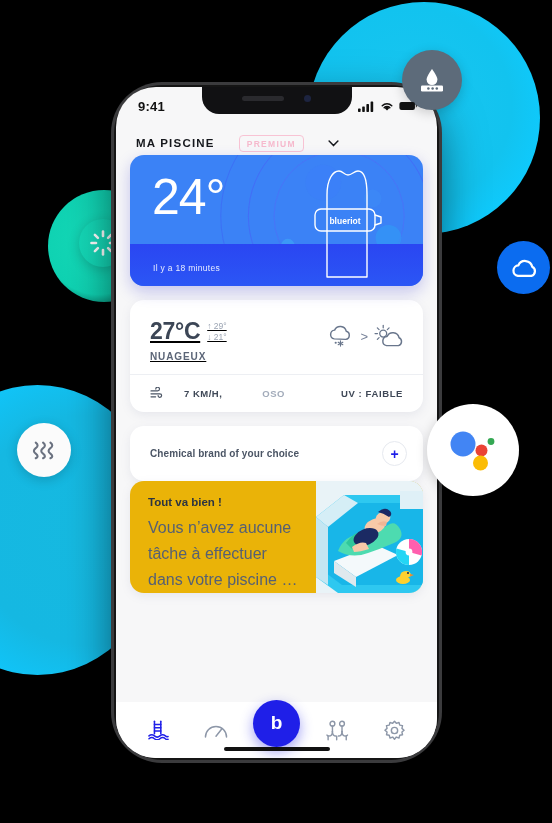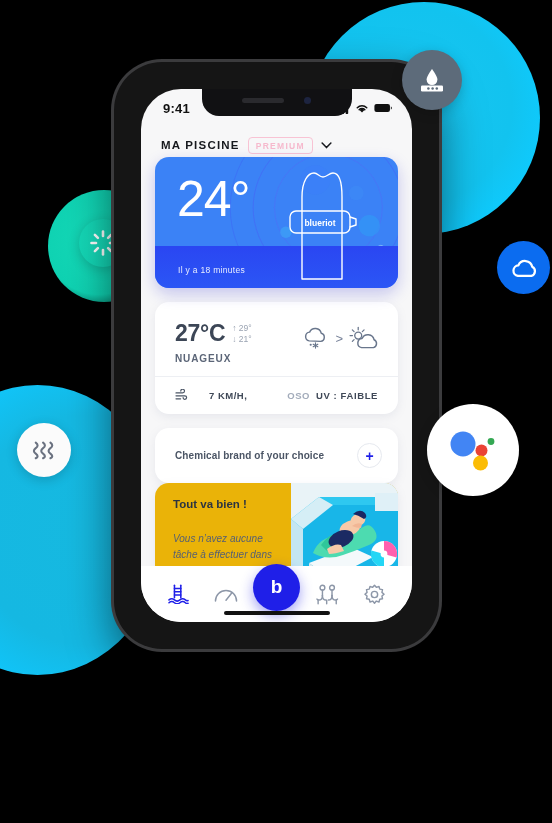--- a/index.html
+++ b/index.html
@@ -33,26 +33,26 @@
     box-shadow: 0 3px 12px rgba(0,0,0,0.18);
   }
   .bubble-ph { left: 402px; top: 50px; width: 60px; height: 60px; background: #5d6b7a; }
   .bubble-cloud { left: 497px; top: 241px; width: 53px; height: 53px; background: #0b6cf0; }
   .bubble-heat { left: 17px; top: 423px; width: 54px; height: 54px; background: #fbfbfb; }
   .bubble-assistant { left: 427px; top: 404px; width: 92px; height: 92px; background: #ffffff; }
   .bubble-sun { left: 79px; top: 219px; width: 48px; height: 48px; background: transparent; }
 
   
   .phone {
-    position: absolute; left: 114px; top: 62px;
-    width: 325px; height: 587px;
+    position: absolute; left: 114px; top: 85px;
+    width: 325px; height: 675px;
     background: #151515;
     border-radius: 48px;
     box-shadow: 0 0 0 3px #3b3b3d, 0 18px 45px rgba(0,0,0,0.55);
-    padding: 27px;
+    padding: 2px;
   }
   .screen {
     position: relative; width: 100%; height: 100%;
     background: #f7f7f8;
     border-radius: 40px;
     overflow: hidden;
   }
   .notch {
     position: absolute; left: 50%; transform: translateX(-50%); top: 0;
     width: 150px; height: 27px;
@@ -70,21 +70,21 @@
     display: flex; align-items: center; justify-content: space-between;
     padding: 4px 20px 0 22px; z-index: 30;
   }
   .clock { font-size: 13px; font-weight: bold; color: #111; letter-spacing: 0.2px; }
   .status-icons { display: flex; align-items: center; gap: 5px; }
 
   
   .content { position: absolute; inset: 0 0 56px 0; padding: 0 14px; overflow: hidden; }
 
   .apptitle-row {
-    display: flex; align-items: center; gap: 8px;
+    display: flex; align-items: center; gap: 24px;
     padding: 44px 4px 0 6px; height: 68px;
   }
   .apptitle { font-size: 11.5px; font-weight: bold; letter-spacing: 1.2px; color: #16181d; }
   .premium-badge {
     font-size: 8.5px; font-weight: bold; letter-spacing: 1.3px;
     color: #f6b9cd; border: 1.3px solid #f8c3d4; border-radius: 4px;
     padding: 3px 7px 2px 7px;
   }
 
   
@@ -108,21 +108,21 @@
     font-size: 8.5px; color: #e7ecff; letter-spacing: 0.3px;
   }
   .device-art { position: absolute; right: 38px; top: 10px; }
 
   
   .card {
     background: #ffffff; border-radius: 14px; margin-top: 14px;
     box-shadow: 0 3px 10px rgba(120,130,160,0.13);
   }
   .weather-top { display: flex; align-items: flex-start; padding: 18px 20px 12px 20px; }
-  .wt-left { flex: 1; }
+  .wt-left { flex: 1; text-decoration: underline; }
   .wt-temp-row { display: flex; align-items: flex-start; gap: 7px; }
   .wt-temp { font-size: 23px; font-weight: bold; color: #3c4656; letter-spacing: -0.3px; }
   .wt-hl { font-size: 8.5px; color: #9aa3b2; line-height: 1.35; padding-top: 3px; }
   .wt-cond { font-size: 10px; font-weight: bold; letter-spacing: 0.9px; color: #5b6577; margin-top: 6px; }
   .wt-icons { display: flex; align-items: center; gap: 6px; padding-top: 6px; }
   .wt-sep { color: #78839a; font-size: 13px; }
   .weather-divider { height: 1px; background: #edeff3; margin: 0 0px; }
   .weather-bot {
     display: flex; align-items: center; justify-content: space-between;
     padding: 12px 20px 13px 20px;
@@ -147,21 +147,21 @@
   .news-title {
     font-size: 9.5px; letter-spacing: 1.1px; color: #b4bcc8;
     margin: 18px 0 9px 6px;
   }
   .news-card {
     display: flex; background: #eab308; border-radius: 14px; overflow: hidden;
     height: 112px; box-shadow: 0 3px 10px rgba(120,130,160,0.13);
   }
   .news-text { flex: 1; padding: 15px 12px 0 18px; }
   .news-h { font-size: 11.5px; font-weight: bold; color: #2c3441; }
-  .news-b { font-size: 10px; color: #566073; line-height: 1.62; margin-top: 21px; font-style: italic; }
+  .news-b { font-size: 16px; color: #566073; line-height: 1.62; margin-top: 7px; }
   .news-img { width: 107px; flex: none; position: relative; overflow: hidden; background: #cfeaf6; }
 
   
   .tabbar {
     position: absolute; left: 0; right: 0; bottom: 0; height: 56px;
     background: #ffffff; display: flex; align-items: center;
     justify-content: space-around; padding: 0 14px;
     z-index: 20;
   }
   .tab { display: flex; align-items: center; justify-content: center; width: 40px; height: 34px; }

